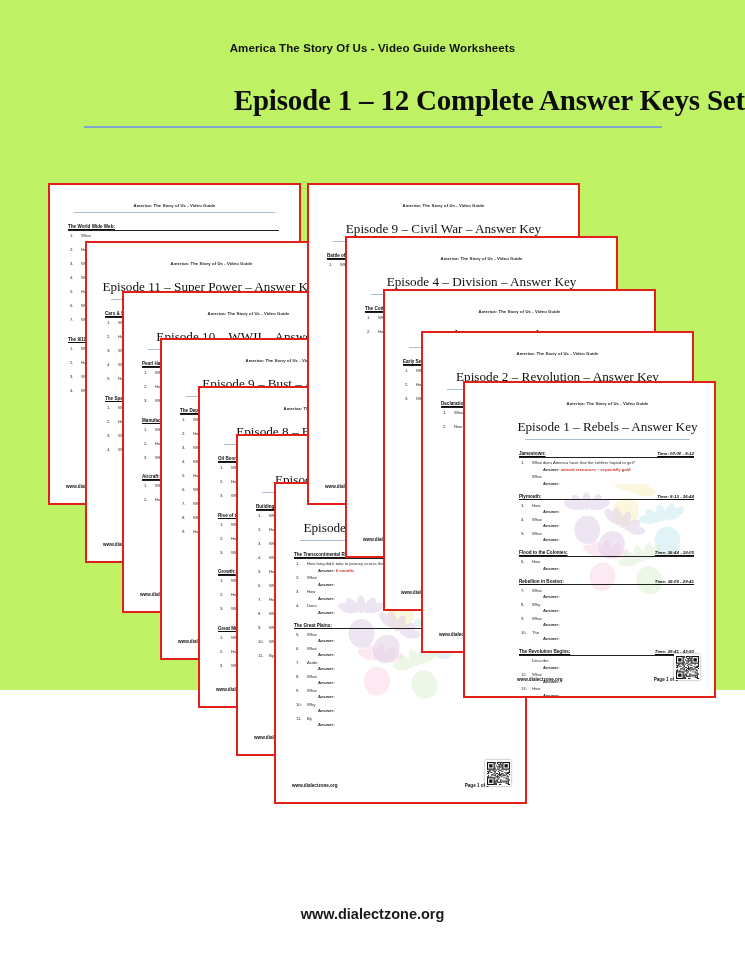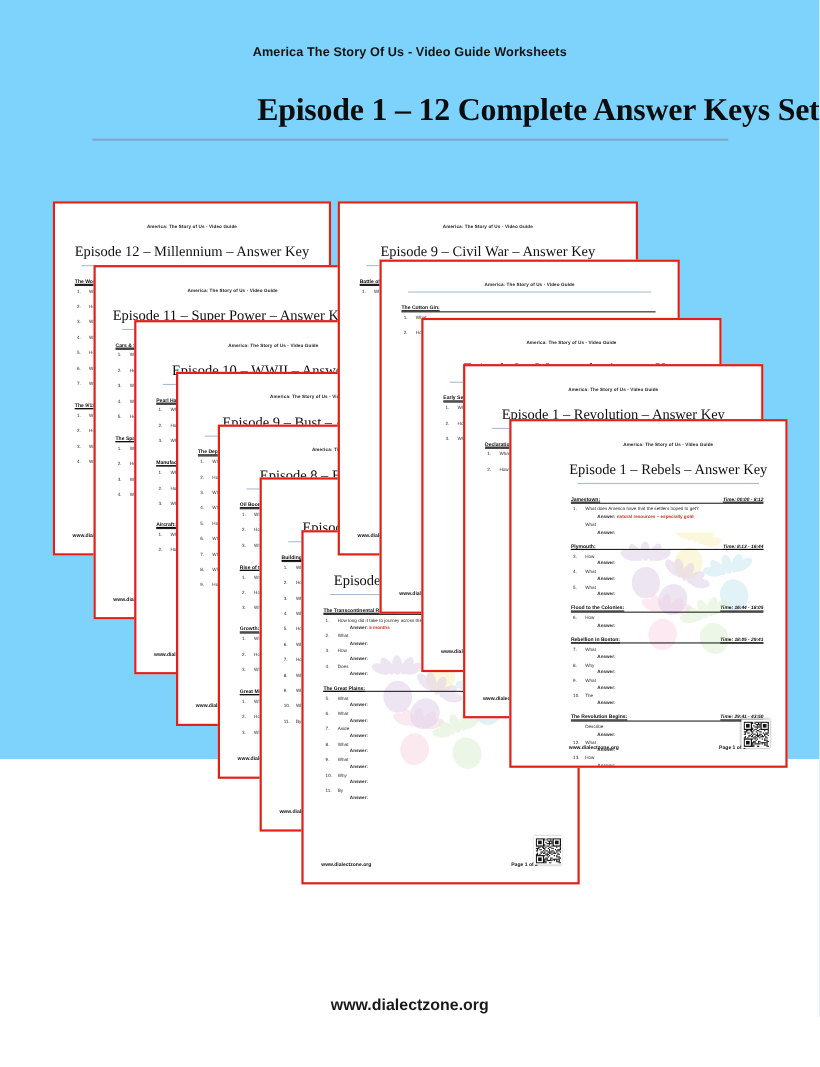--- a/index.html
+++ b/index.html
@@ -2,21 +2,21 @@
 <html><head>
 <meta charset="utf-8">
 <style>
   * { box-sizing: border-box; margin: 0; padding: 0; }
   html, body {
     width: 745px; height: 970px;
     background: #ffffff;
     font-family: "Liberation Sans", sans-serif;
     overflow: hidden;
   }
-  .page { position: relative; width: 745px; height: 690px; background: #7dd3fc; text-decoration: underline; }
+  .page { position: relative; width: 745px; height: 690px; background: #bef264; text-decoration: underline; }
 
   
   .kicker {
     position: absolute; top: 42px; left: 0; width: 745px;
     text-align: center;
     font-family: "Liberation Sans", sans-serif;
     font-size: 11.5px; font-weight: bold; color: #131313;
     letter-spacing: .1px;
   }
   .main-title {
@@ -174,21 +174,20 @@
               <g transform="translate(40,34) rotate(30)" fill="#c9a9d6" opacity=".55">
                 <ellipse cx="0" cy="10" rx="9" ry="10"></ellipse>
                 <ellipse cx="-10.3" cy="-7.4" rx="3.1" ry="6.2" transform="rotate(-70 -10.3 -7.4)"></ellipse>
                 <ellipse cx="-6.5" cy="-9.2" rx="3.1" ry="6.2" transform="rotate(-36 -6.5 -9.2)"></ellipse>
                 <ellipse cx="-0.4" cy="-10.0" rx="3.1" ry="6.2" transform="rotate(-2 -0.4 -10.0)"></ellipse>
                 <ellipse cx="5.8" cy="-9.4" rx="3.1" ry="6.2" transform="rotate(32 5.8 -9.4)"></ellipse>
                 <ellipse cx="10.0" cy="-7.6" rx="3.1" ry="6.2" transform="rotate(66 10.0 -7.6)"></ellipse>
               </g>
             </svg></div>
           <div class="doc-kicker">America: The Story of Us - Video Guide</div>
-          <div class="doc-title">Episode 12 – Millennium – Answer Key</div>
           <div class="doc-title-rule"></div>
           <div class="doc-body clip-body">
             <div class="sec">
               <span class="sec-name">The World Wide Web:</span>
               <span class="sec-time"></span>
             </div>
             <div class="qrow">
               <span class="qnum">1.</span>
               <span class="qtext">What</span>
             </div>
@@ -2334,20 +2333,21 @@
               <g transform="translate(40,34) rotate(30)" fill="#c9a9d6" opacity=".55">
                 <ellipse cx="0" cy="10" rx="9" ry="10"></ellipse>
                 <ellipse cx="-10.3" cy="-7.4" rx="3.1" ry="6.2" transform="rotate(-70 -10.3 -7.4)"></ellipse>
                 <ellipse cx="-6.5" cy="-9.2" rx="3.1" ry="6.2" transform="rotate(-36 -6.5 -9.2)"></ellipse>
                 <ellipse cx="-0.4" cy="-10.0" rx="3.1" ry="6.2" transform="rotate(-2 -0.4 -10.0)"></ellipse>
                 <ellipse cx="5.8" cy="-9.4" rx="3.1" ry="6.2" transform="rotate(32 5.8 -9.4)"></ellipse>
                 <ellipse cx="10.0" cy="-7.6" rx="3.1" ry="6.2" transform="rotate(66 10.0 -7.6)"></ellipse>
               </g>
             </svg></div>
           <div class="doc-kicker">America: The Story of Us - Video Guide</div>
+          <div class="doc-title">Episode 4 – Division – Answer Key</div>
           <div class="doc-title-rule"></div>
           <div class="doc-body clip-body">
             <div class="sec">
               <span class="sec-name">The Cotton Gin:</span>
               <span class="sec-time"></span>
             </div>
             <div class="qrow">
               <span class="qnum">1.</span>
               <span class="qtext">What</span>
             </div>
@@ -2798,21 +2798,21 @@
               <g transform="translate(40,34) rotate(30)" fill="#c9a9d6" opacity=".55">
                 <ellipse cx="0" cy="10" rx="9" ry="10"></ellipse>
                 <ellipse cx="-10.3" cy="-7.4" rx="3.1" ry="6.2" transform="rotate(-70 -10.3 -7.4)"></ellipse>
                 <ellipse cx="-6.5" cy="-9.2" rx="3.1" ry="6.2" transform="rotate(-36 -6.5 -9.2)"></ellipse>
                 <ellipse cx="-0.4" cy="-10.0" rx="3.1" ry="6.2" transform="rotate(-2 -0.4 -10.0)"></ellipse>
                 <ellipse cx="5.8" cy="-9.4" rx="3.1" ry="6.2" transform="rotate(32 5.8 -9.4)"></ellipse>
                 <ellipse cx="10.0" cy="-7.6" rx="3.1" ry="6.2" transform="rotate(66 10.0 -7.6)"></ellipse>
               </g>
             </svg></div>
           <div class="doc-kicker">America: The Story of Us - Video Guide</div>
-          <div class="doc-title">Episode 1 – Revolution – Answer Key</div>
+          <div class="doc-title">Episode 2 – Revolution – Answer Key</div>
           <div class="doc-title-rule"></div>
           <div class="doc-body clip-body">
             <div class="sec">
               <span class="sec-name">Declaration:</span>
               <span class="sec-time"></span>
             </div>
             <div class="qrow">
               <span class="qnum">1.</span>
               <span class="qtext">What</span>
             </div>

